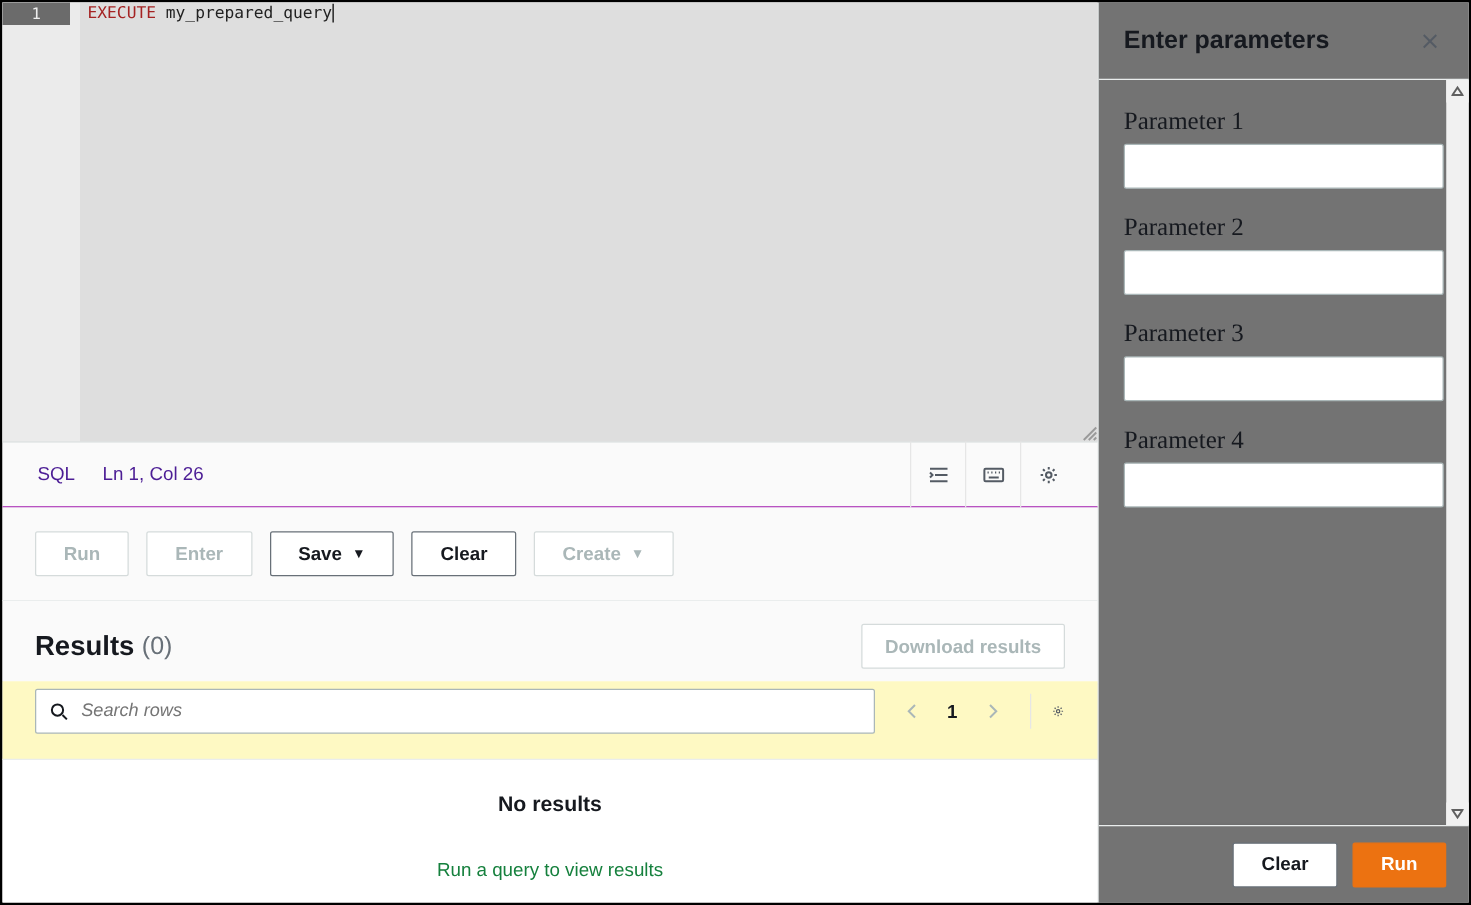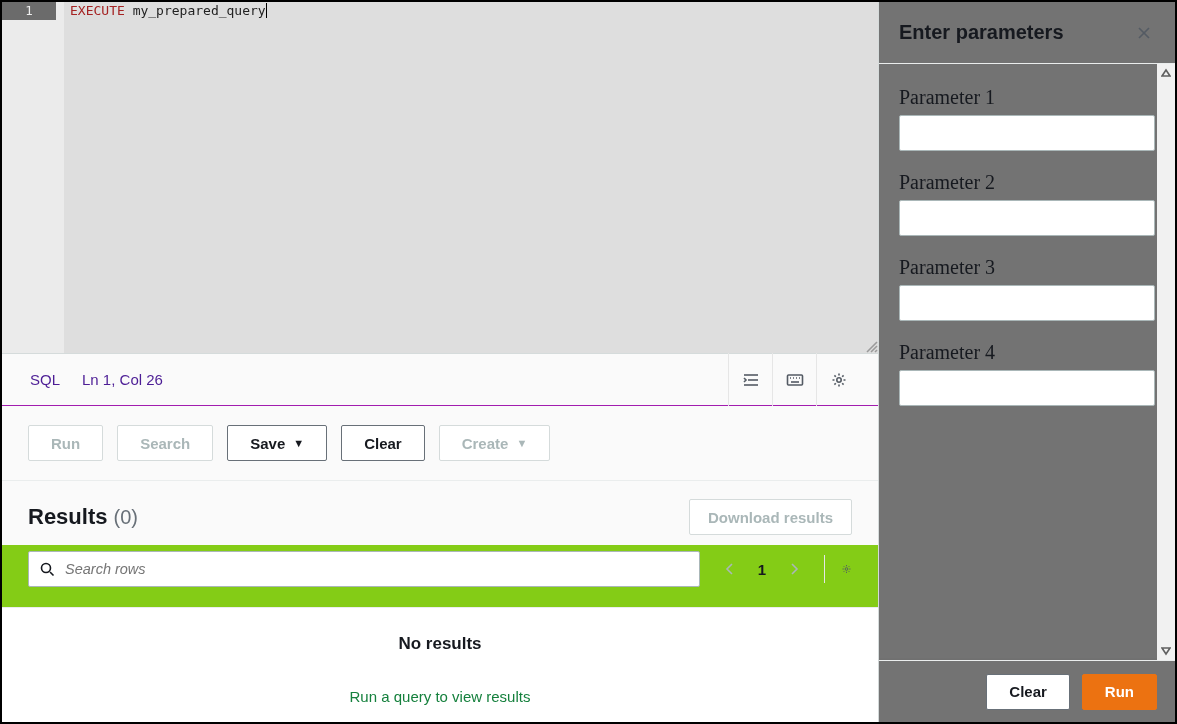--- a/index.html
+++ b/index.html
@@ -35,21 +35,21 @@
   .btn.primary { background:#ec7211; border-color:#ec7211; color:#fff; }
 
   
   .results-head { padding: 18px 26px 10px; background:#fafafa; display:flex; align-items:center; }
   .results-title { font-size:22px; font-weight:700; }
   .results-count { font-size:20px; color:#687078; font-weight:400; margin-left:6px;}
   .results-head .spacer { flex:1; }
   .icon-btn { height:36px; padding:0 18px; border:1px solid #d5dbdb; border-radius:2px; background:#fff; display:inline-flex; align-items:center; gap:8px; color:#aab7b8; font-size:15px; font-weight:700; cursor:default; }
   .icon-btn + .icon-btn { margin-left:14px; }
 
-  .searchrow { padding: 6px 26px 20px; background:#84cc16; display:flex; align-items:center; gap:20px; border-bottom:1px solid #eaeded; box-shadow: 0 1px 1px rgba(0,0,0,0.04);}
+  .searchrow { padding: 6px 26px 20px; background:#fef9c3; display:flex; align-items:center; gap:20px; border-bottom:1px solid #eaeded; box-shadow: 0 1px 1px rgba(0,0,0,0.04);}
   .search { flex:1; height:36px; border:1px solid #aab7b8; border-radius:2px; background:#fff; display:flex; align-items:center; padding:0 10px; gap:10px; }
   .search input { flex:1; border:none; outline:none; font-size:14.5px; font-style:italic; color:#687078; background:transparent; }
   .pager { display:flex; align-items:center; gap:18px; color:#545b64; }
   .pager .pg-arrow { width:20px; height:20px; display:flex; align-items:center; justify-content:center; color:#aab7b8; }
   .pager .pg-num { font-weight:700; font-size:15px; color:#16191f; }
   .gear2 { width:28px; height:28px; display:flex; align-items:center; justify-content:center; color:#545b64; border-left:1px solid #e6e6e6; padding-left:16px; }
 
   .noresults { flex:1; display:flex; flex-direction:column; align-items:center; justify-content:flex-start; padding-top:26px; background:#fff;gap:26px; }
   .noresults .nr-title { font-size:17px; font-weight:700; color:#16191f; margin-bottom:8px;}
   .noresults .nr-sub { font-size:15px; color:#15803d; }
@@ -120,21 +120,21 @@
       <div class="sb-icon">
         <svg viewBox="0 0 18 18">
             <circle cx="9" cy="9" r="2.2"></circle>
             <path d="M9 2.5v2M9 13.5v2M2.5 9h2M13.5 9h2M4.4 4.4l1.4 1.4M12.2 12.2l1.4 1.4M13.6 4.4l-1.4 1.4M5.8 12.2l-1.4 1.4"></path>
           </svg>
       </div>
     </div>
 
     <div class="actions">
       <button class="btn disabled">Run</button>
-      <button class="btn disabled">Search</button>
+      <button class="btn disabled">Enter</button>
       <button class="btn">
           <span>Save</span>
           <span class="tri">▼</span>
         </button>
       <button class="btn">Clear</button>
       <button class="btn disabled">
           <span>Create</span>
           <span class="tri">▼</span>
         </button>
     </div>

